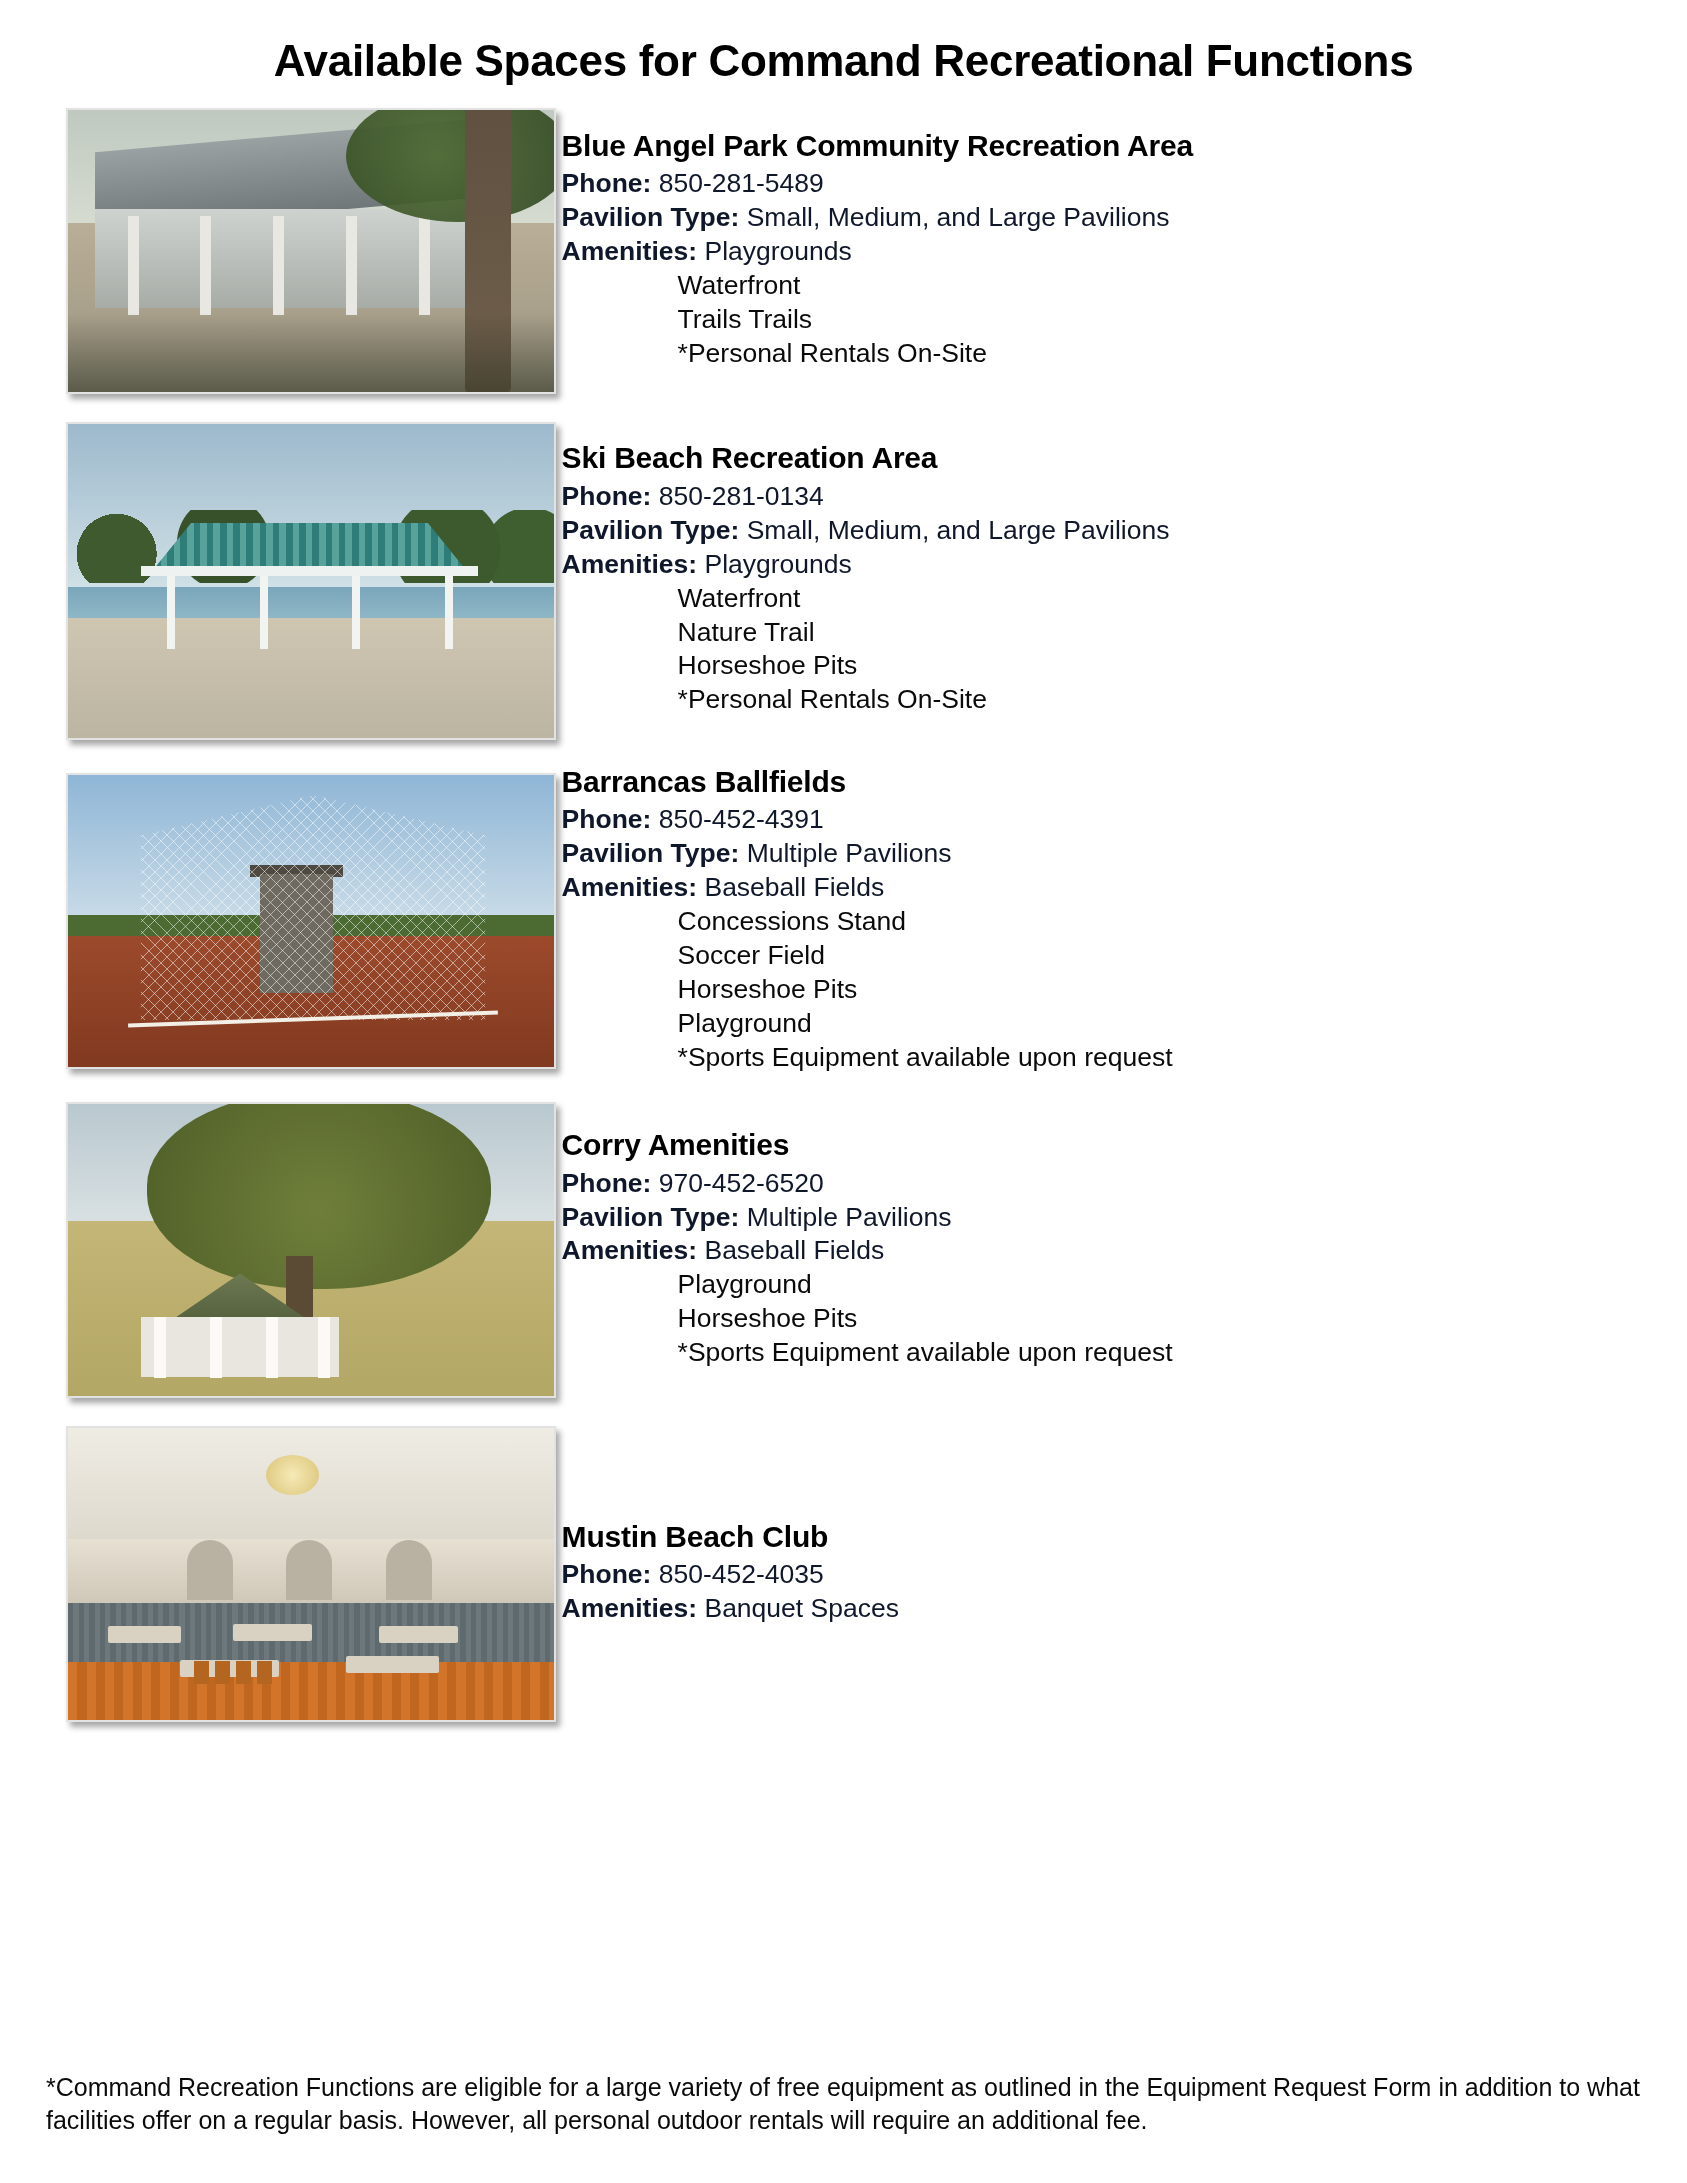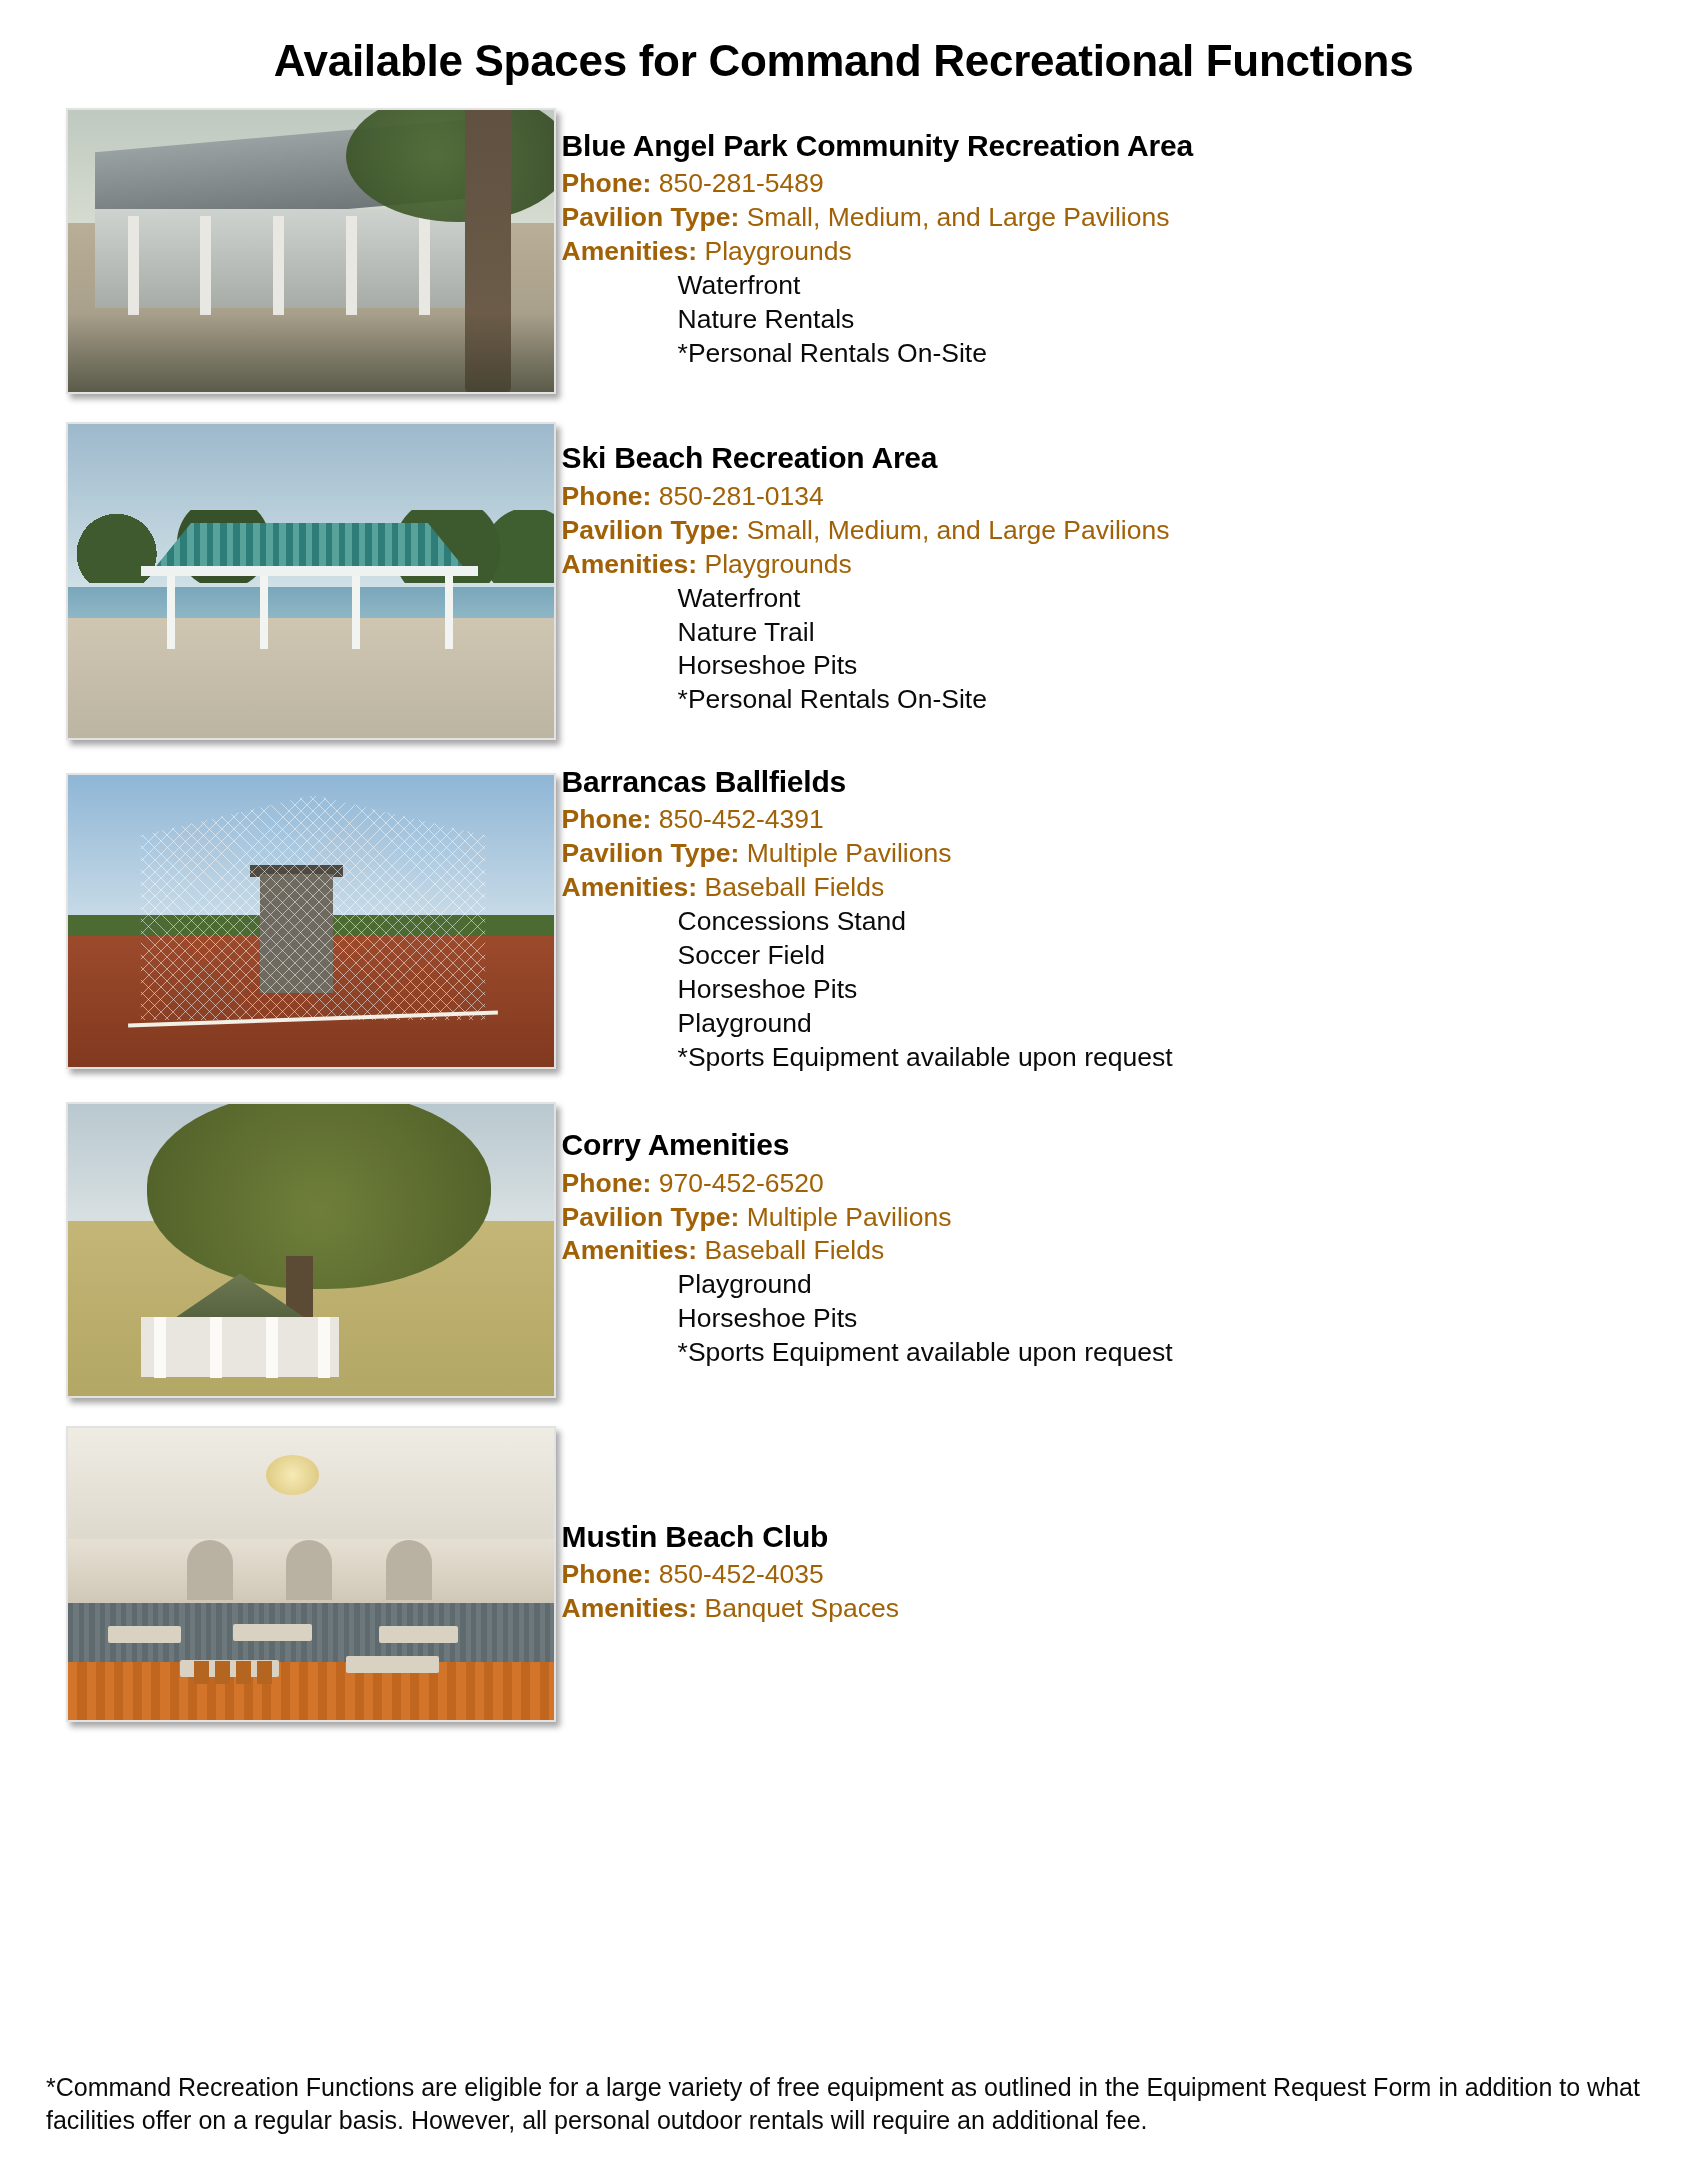--- a/index.html
+++ b/index.html
@@ -67,21 +67,21 @@
   .entry-title {
     font-size: 30px;
     font-weight: bold;
     margin: 0 0 4.6px 0;
     letter-spacing: -0.2px;
     color: #000;
   }
   .line {
     font-size: 26.5px;
     line-height: 1.28;
-    color: #a16207;
+    color: #0f172a;
     white-space: nowrap;
   }
   .line b { font-weight: bold; }
   .amenity {
     font-size: 26.5px;
     line-height: 1.28;
     padding-left: 116px;
     color: #0a0a0a;
     white-space: nowrap;
   }
@@ -225,21 +225,21 @@
         </div>
         <div class="line">
           <b>Pavilion Type:</b>
           <span>Small, Medium, and Large Pavilions</span>
         </div>
         <div class="line">
           <b>Amenities:</b>
           <span>Playgrounds</span>
         </div>
         <div class="amenity">Waterfront</div>
-        <div class="amenity">Nature Rentals</div>
+        <div class="amenity">Trails Trails</div>
         <div class="amenity">*Personal Rentals On-Site</div>
       </div>
     </div>
 
     <div class="entry">
       <div class="photo-wrap">
         <div class="photo h2 p2">
           <div class="sky"></div>
           <div class="treeline"></div>
           <div class="water"></div>

